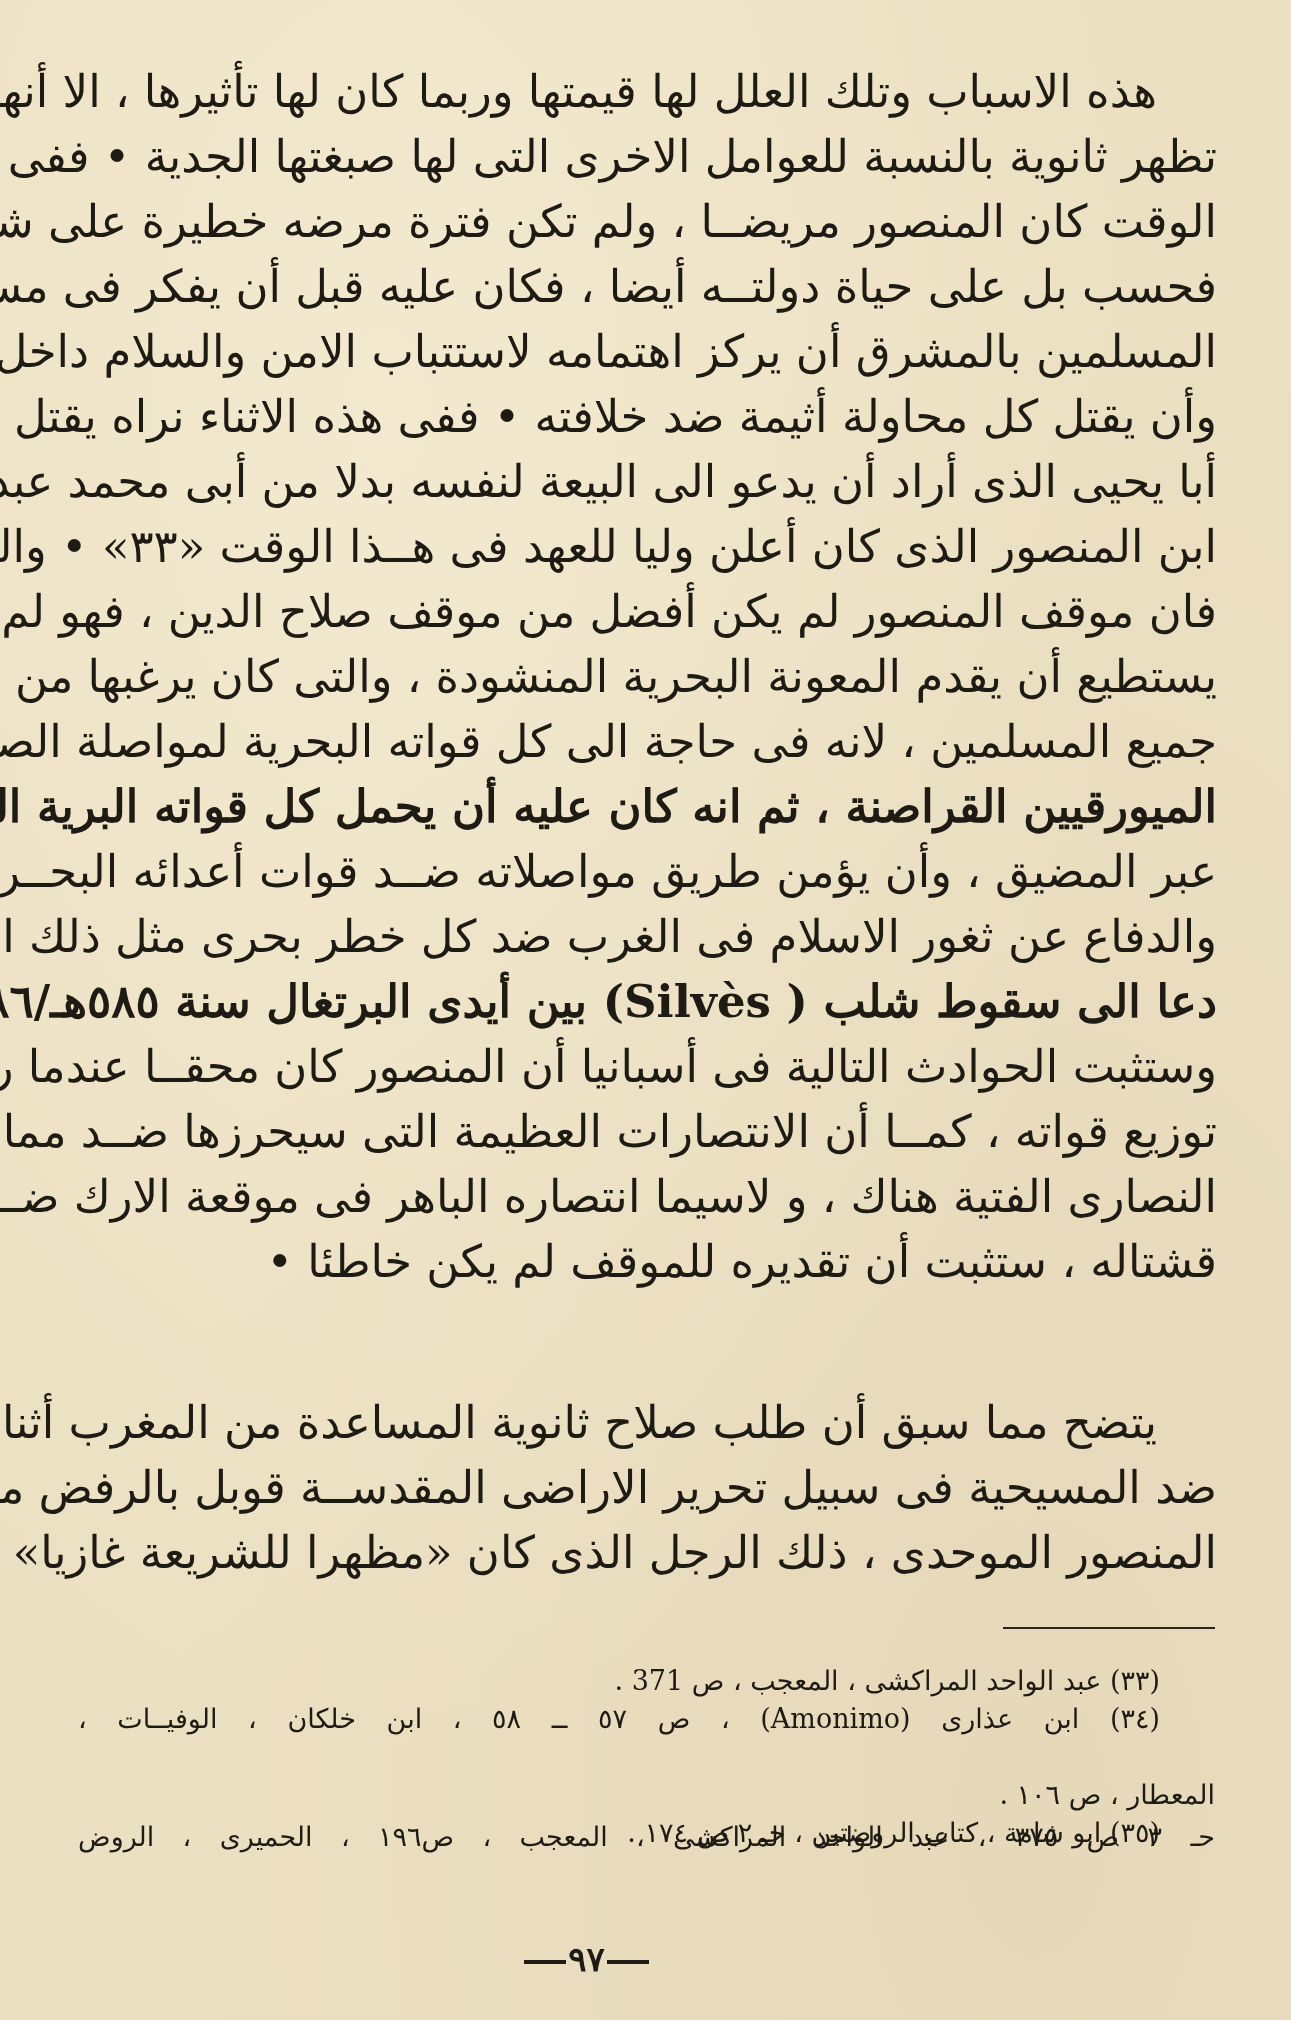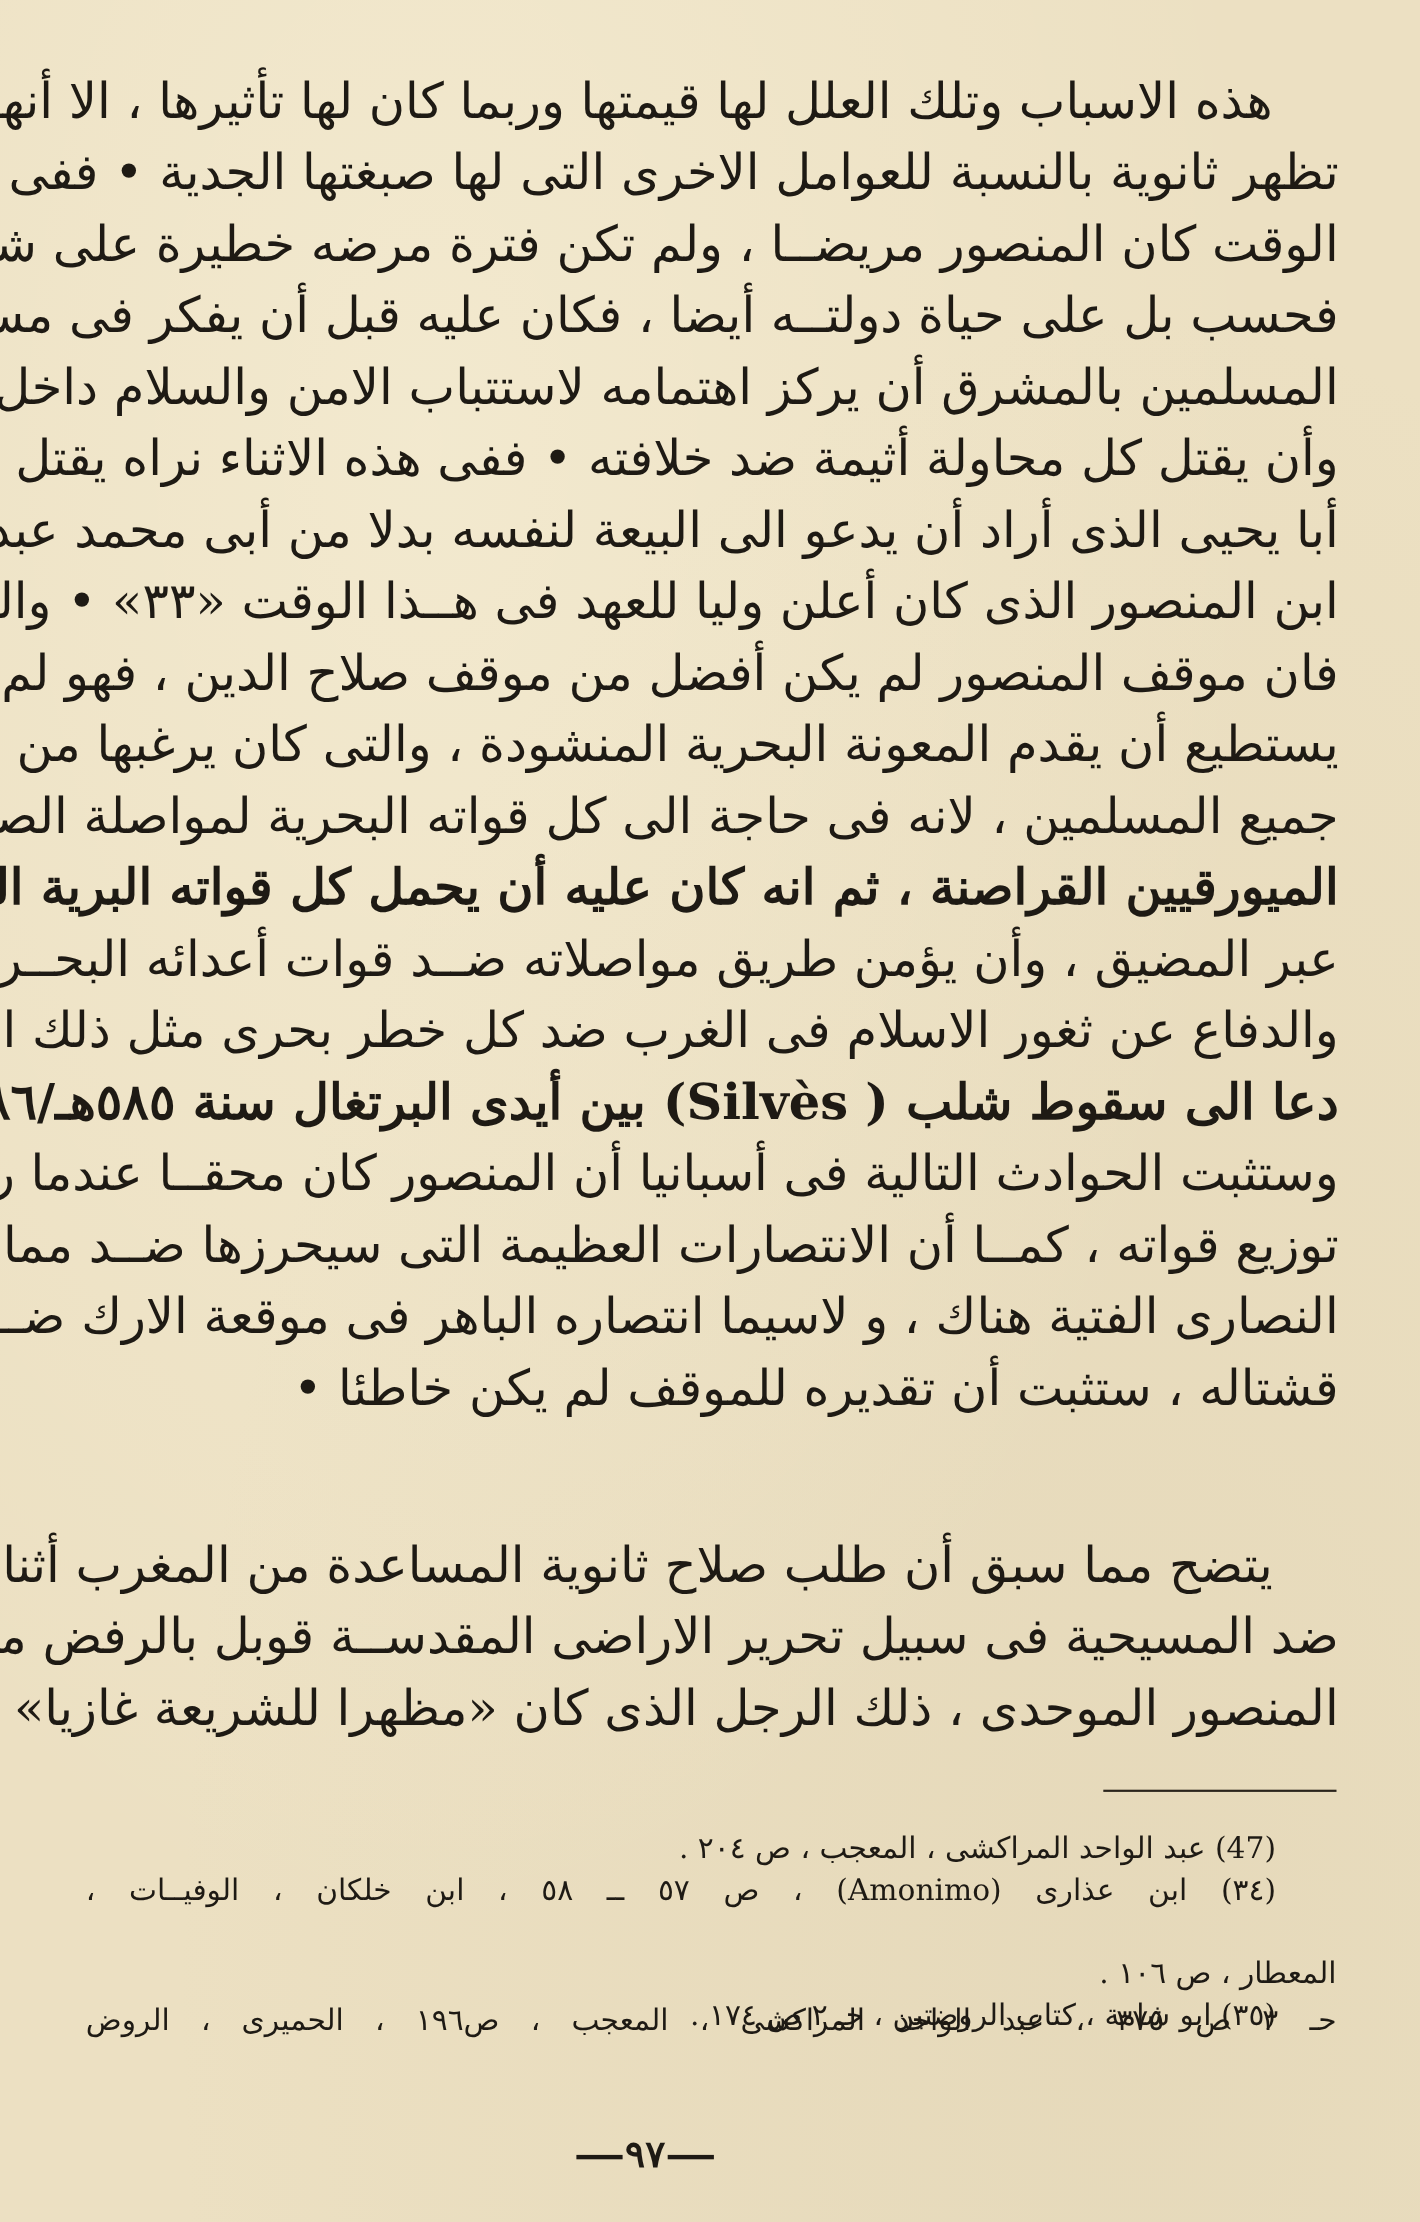--- a/index.html
+++ b/index.html
@@ -123,21 +123,21 @@
 
   <div class="body-text" style="top:0;">
     <div class="line indent" style="top:1393px;">يتضح مما سبق أن طلب صلاح ثانوية المساعدة من المغرب أثناء كفاحه</div>
     <div class="line" style="top:1458px;">ضد المسيحية فى سبيل تحرير الاراضى المقدســة قوبل بالرفض من جانب</div>
     <div class="line" style="top:1523px;">المنصور الموحدى ، ذلك الرجل الذى كان «مظهرا للشريعة غازيا» «٣٥» ،</div>
   </div>
 
   <div class="divider"></div>
 
   <div class="footnotes" style="top:0;">
-    <div class="fn-line start" style="top:1662px;">(47) عبد الواحد المراكشى ، المعجب ، ص ٢٠٤ .</div>
+    <div class="fn-line start" style="top:1662px;">(٣٣) عبد الواحد المراكشى ، المعجب ، ص 371 .</div>
     <div class="fn-line start justify" style="top:1700px;">(٣٤) ابن عذارى (Amonimo) ، ص ٥٧ ــ ٥٨ ، ابن خلكان ، الوفيــات ،</div>
     <div class="fn-line justify" style="top:1818px;">حـ ٣ ص ٣٧٥ ، عبد الواحد المراكشى ، المعجب ، ص١٩٦ ، الحميرى ، الروض</div>
     <div class="fn-line cont" style="top:1776px;">المعطار ، ص ١٠٦ .</div>
     <div class="fn-line start" style="top:1814px;">(٣٥) ابو شامة ، كتاب الروضتين ، حـ ٢ ص ١٧٤ .</div>
   </div>
 
   <div class="page-number">
     <span class="dash"></span><span>٩٧</span><span class="dash"></span>
   </div>
 

